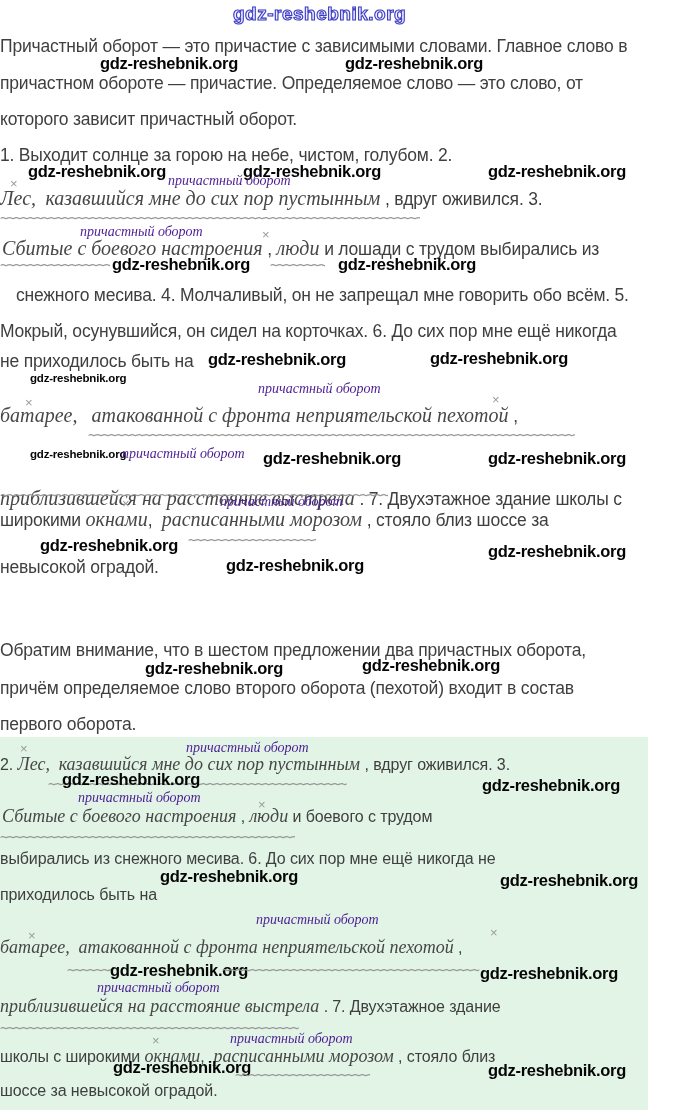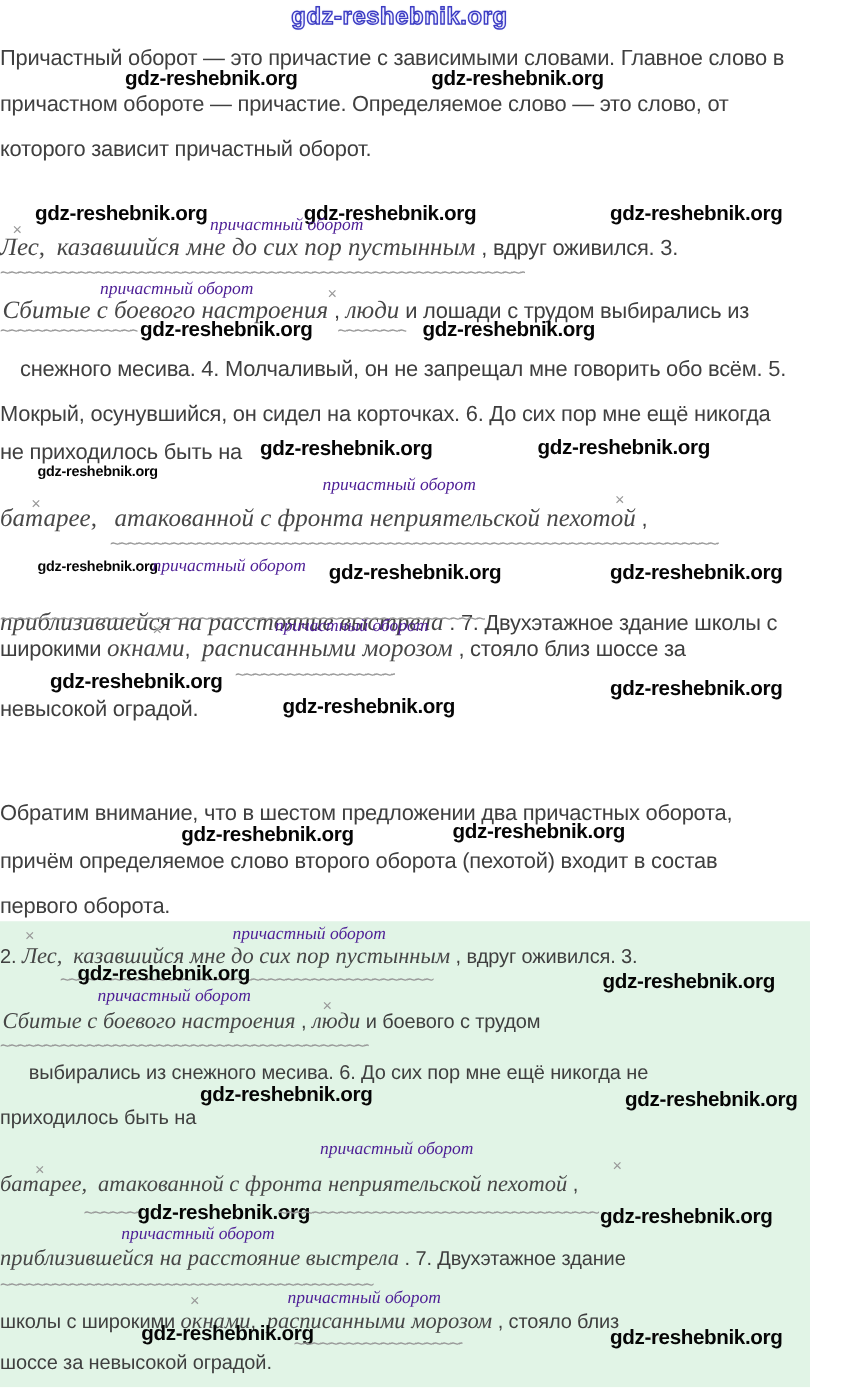--- a/index.html
+++ b/index.html
@@ -24,20 +24,21 @@
 <body>
 
 <div id="page">
   <div id="hl" style="left:0;top:737px;width:648px;height:373px"></div>
 <div class="el wm-top" style="left: 233px; top: 3px;">gdz-reshebnik.org</div>
     <div class="el t" style="left: 0px; top: 36px;">Причастный оборот — это причастие с зависимыми словами. Главное слово в</div>
     <div class="el wm" style="left: 100px; top: 54px;">gdz-reshebnik.org</div>
     <div class="el wm" style="left: 345px; top: 54px;">gdz-reshebnik.org</div>
     <div class="el t" style="left: 0px; top: 109px;">которого зависит причастный оборот.</div>
     <div class="el t" style="left: 0px; top: 73px;">причастном обороте — причастие. Определяемое слово — это слово, от</div>
+    <div class="el t" style="left: 0px; top: 145px;">1. Выходит солнце за горою на небе, чистом, голубом. 2.</div>
     <div class="el wm" style="left: 28px; top: 162px;">gdz-reshebnik.org</div>
     <div class="el wm" style="left: 243px; top: 162px;">gdz-reshebnik.org</div>
     <div class="el wm" style="left: 488px; top: 162px;">gdz-reshebnik.org</div>
     <div class="el xm" style="left: 10px; top: 177px;">×</div>
     <div class="el lbl" style="left: 168px; top: 173px;">причастный оборот</div>
     <div class="el " style="left: 0px; top: 187px;"><span class="it">Лес,</span><span class="t">  </span><span class="it">казавшийся мне до сих пор пустынным</span><span class="t"> , вдруг оживился. 3.</span></div>
     <div class="el wavy" style="left: 0px; top: 212px; width: 420px;">~~~~~~~~~~~~~~~~~~~~~~~~~~~~~~~~~~~~~~~~~~~~~~~~~~~~~~~~~~~~~</div>
     <div class="el lbl" style="left: 80px; top: 224px;">причастный оборот</div>
     <div class="el " style="left: 2px; top: 237px;"><span class="it">Сбитые с боевого настроения</span><span class="t"> , </span><span class="it">люди</span><span class="t"> и лошади с трудом выбирались из</span></div>
     <div class="el xm" style="left: 262px; top: 228px;">×</div>
@@ -78,21 +79,21 @@
     <div class="el xm" style="left: 20px; top: 742px;">×</div>
     <div class="el lbl" style="left: 186px; top: 740px;">причастный оборот</div>
     <div class="el " style="left: 0px; top: 754px;"><span class="t2">2. </span><span class="it2">Лес,</span><span class="t2">  </span><span class="it2">казавшийся мне до сих пор пустынным</span><span class="t2"> , вдруг оживился. 3.</span></div>
     <div class="el wavy" style="left: 48px; top: 778px; width: 300px;">~~~~~~~~~~~~~~~~~~~~~~~~~~~~~~~~~~~~~~~~~~~</div>
     <div class="el wm" style="left: 62px; top: 770px;">gdz-reshebnik.org</div>
     <div class="el wm" style="left: 482px; top: 776px;">gdz-reshebnik.org</div>
     <div class="el lbl" style="left: 78px; top: 790px;">причастный оборот</div>
     <div class="el " style="left: 2px; top: 806px;"><span class="it2">Сбитые с боевого настроения</span><span class="t2"> , </span><span class="it2">люди</span><span class="t2"> и боевого с трудом</span></div>
     <div class="el xm" style="left: 258px; top: 798px;">×</div>
     <div class="el wavy" style="left: 0px; top: 831px; width: 295px;">~~~~~~~~~~~~~~~~~~~~~~~~~~~~~~~~~~~~~~~~~~~</div>
-    <div class="el t2" style="left: 0px; top: 850px; margin-left: 23px;">выбирались из снежного месива. 6. До сих пор мне ещё никогда не</div>
+    <div class="el t2" style="left: 0px; top: 850px;">выбирались из снежного месива. 6. До сих пор мне ещё никогда не</div>
     <div class="el wm" style="left: 160px; top: 867px;">gdz-reshebnik.org</div>
     <div class="el wm" style="left: 500px; top: 871px;">gdz-reshebnik.org</div>
     <div class="el t2" style="left: 0px; top: 886px;">приходилось быть на</div>
     <div class="el lbl" style="left: 256px; top: 912px;">причастный оборот</div>
     <div class="el xm" style="left: 28px; top: 929px;">×</div>
     <div class="el xm" style="left: 490px; top: 926px;">×</div>
     <div class="el " style="left: 0px; top: 937px;"><span class="it2">батарее,</span><span class="t2">  </span><span class="it2">атакованной с фронта неприятельской пехотой</span><span class="t2"> ,</span></div>
     <div class="el wavy" style="left: 67px; top: 964px; width: 45px;">~~~~~~~</div>
     <div class="el wm" style="left: 110px; top: 961px;">gdz-reshebnik.org</div>
     <div class="el wavy" style="left: 222px; top: 964px; width: 258px;">~~~~~~~~~~~~~~~~~~~~~~~~~~~~~~~~~~~~~</div>

